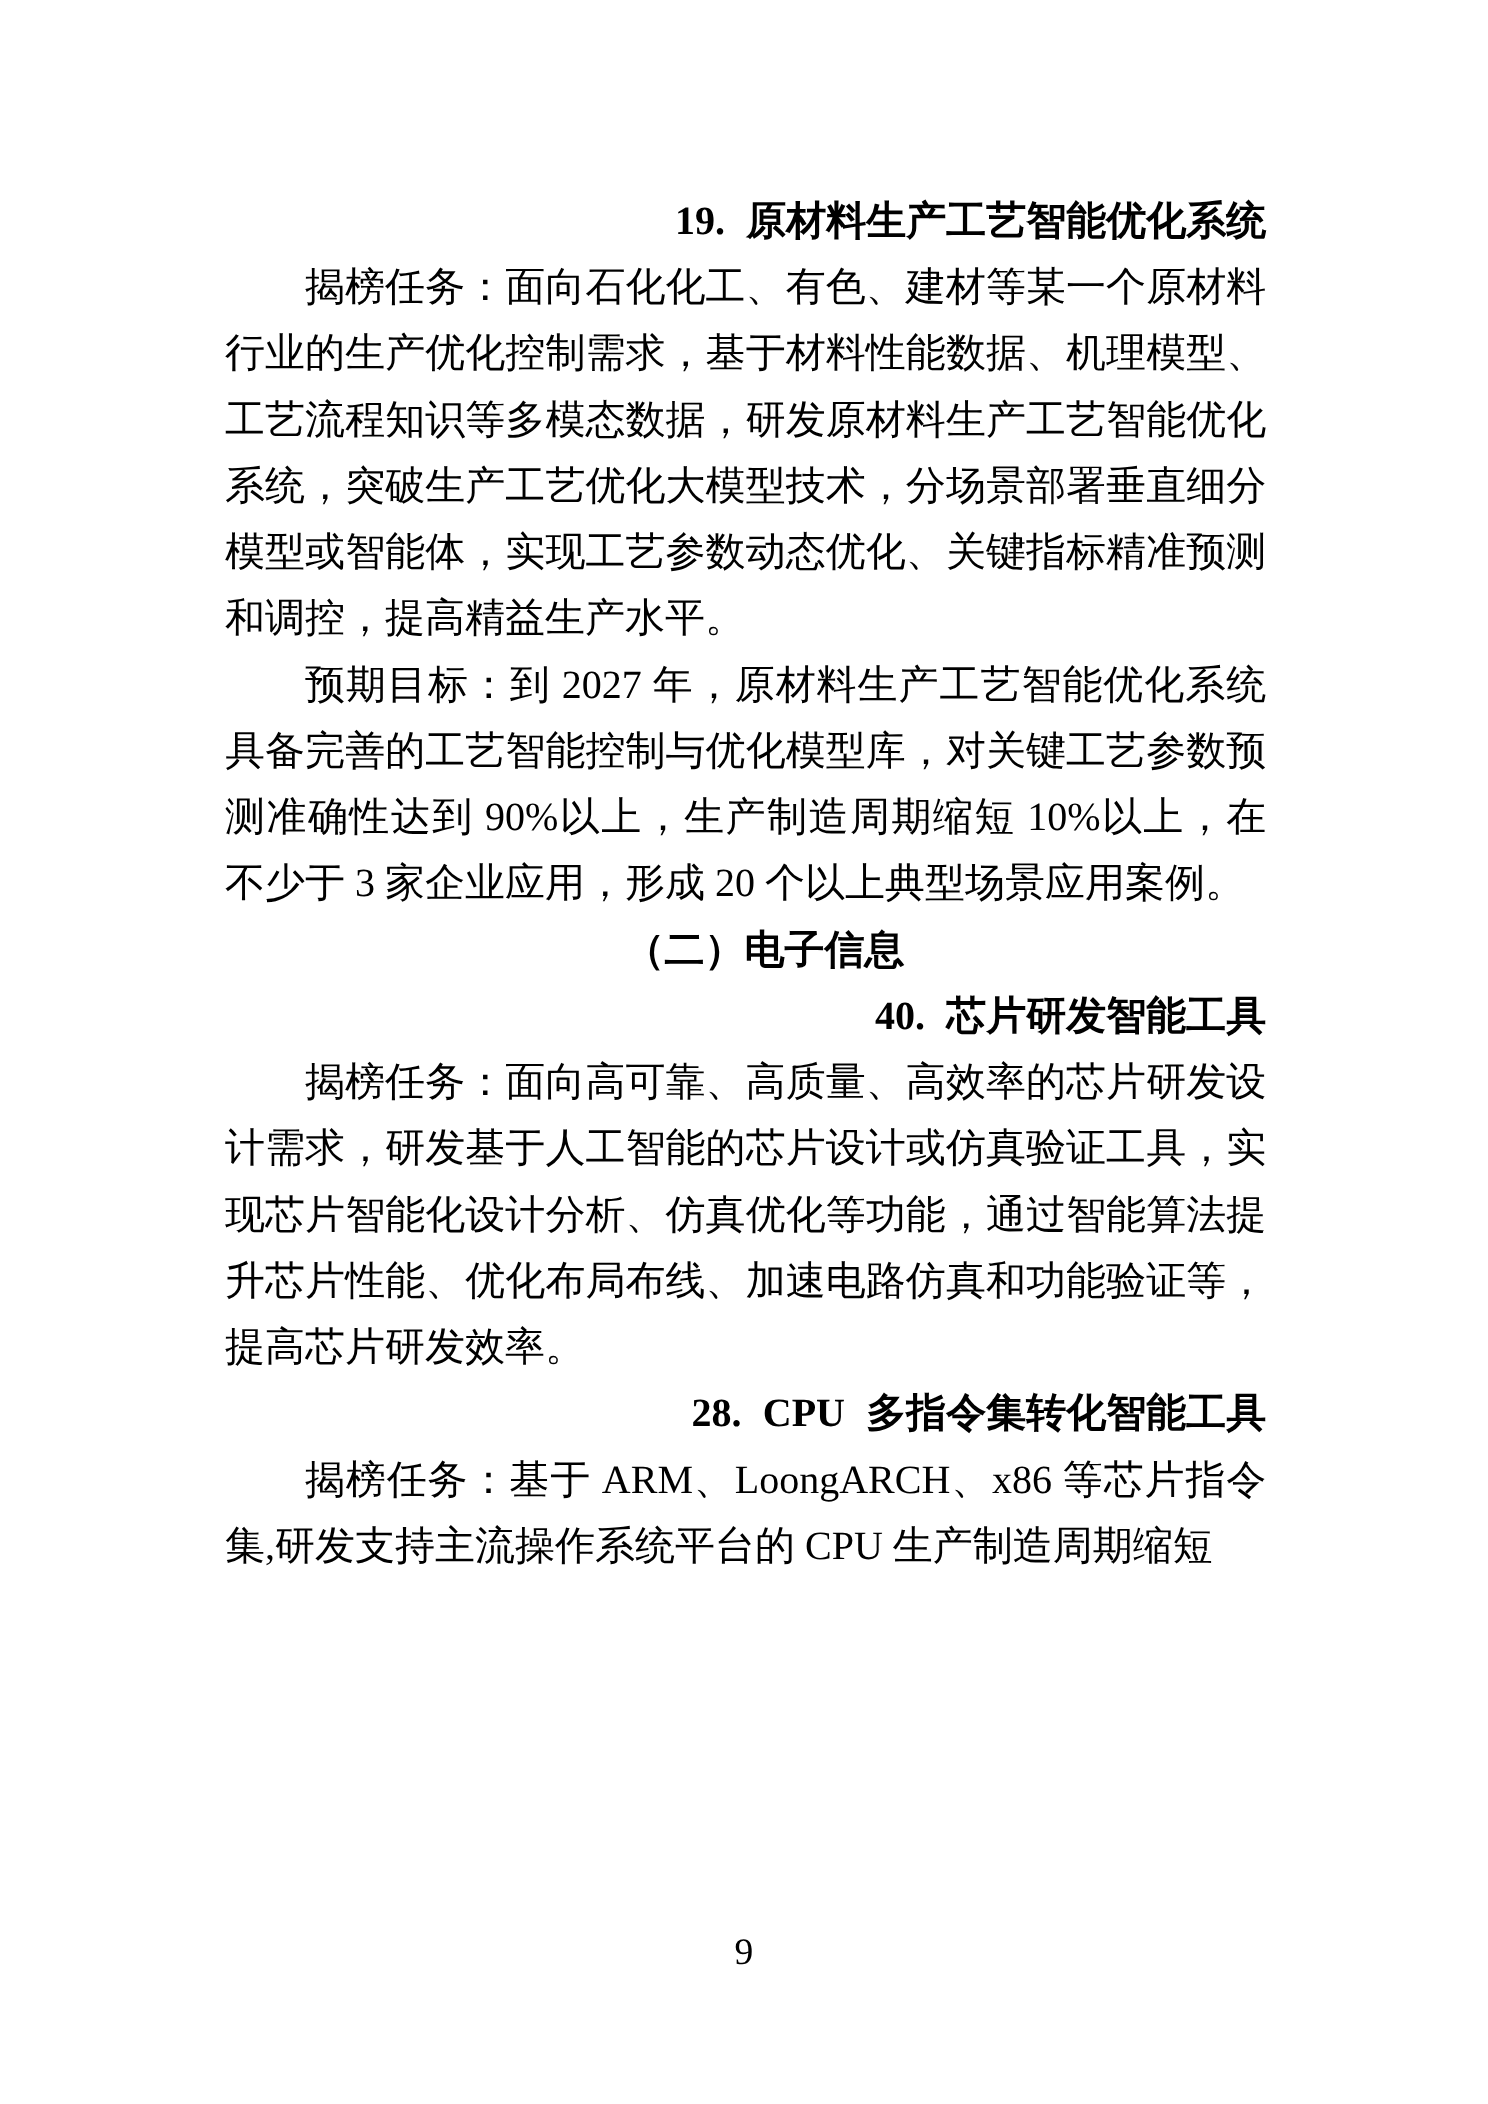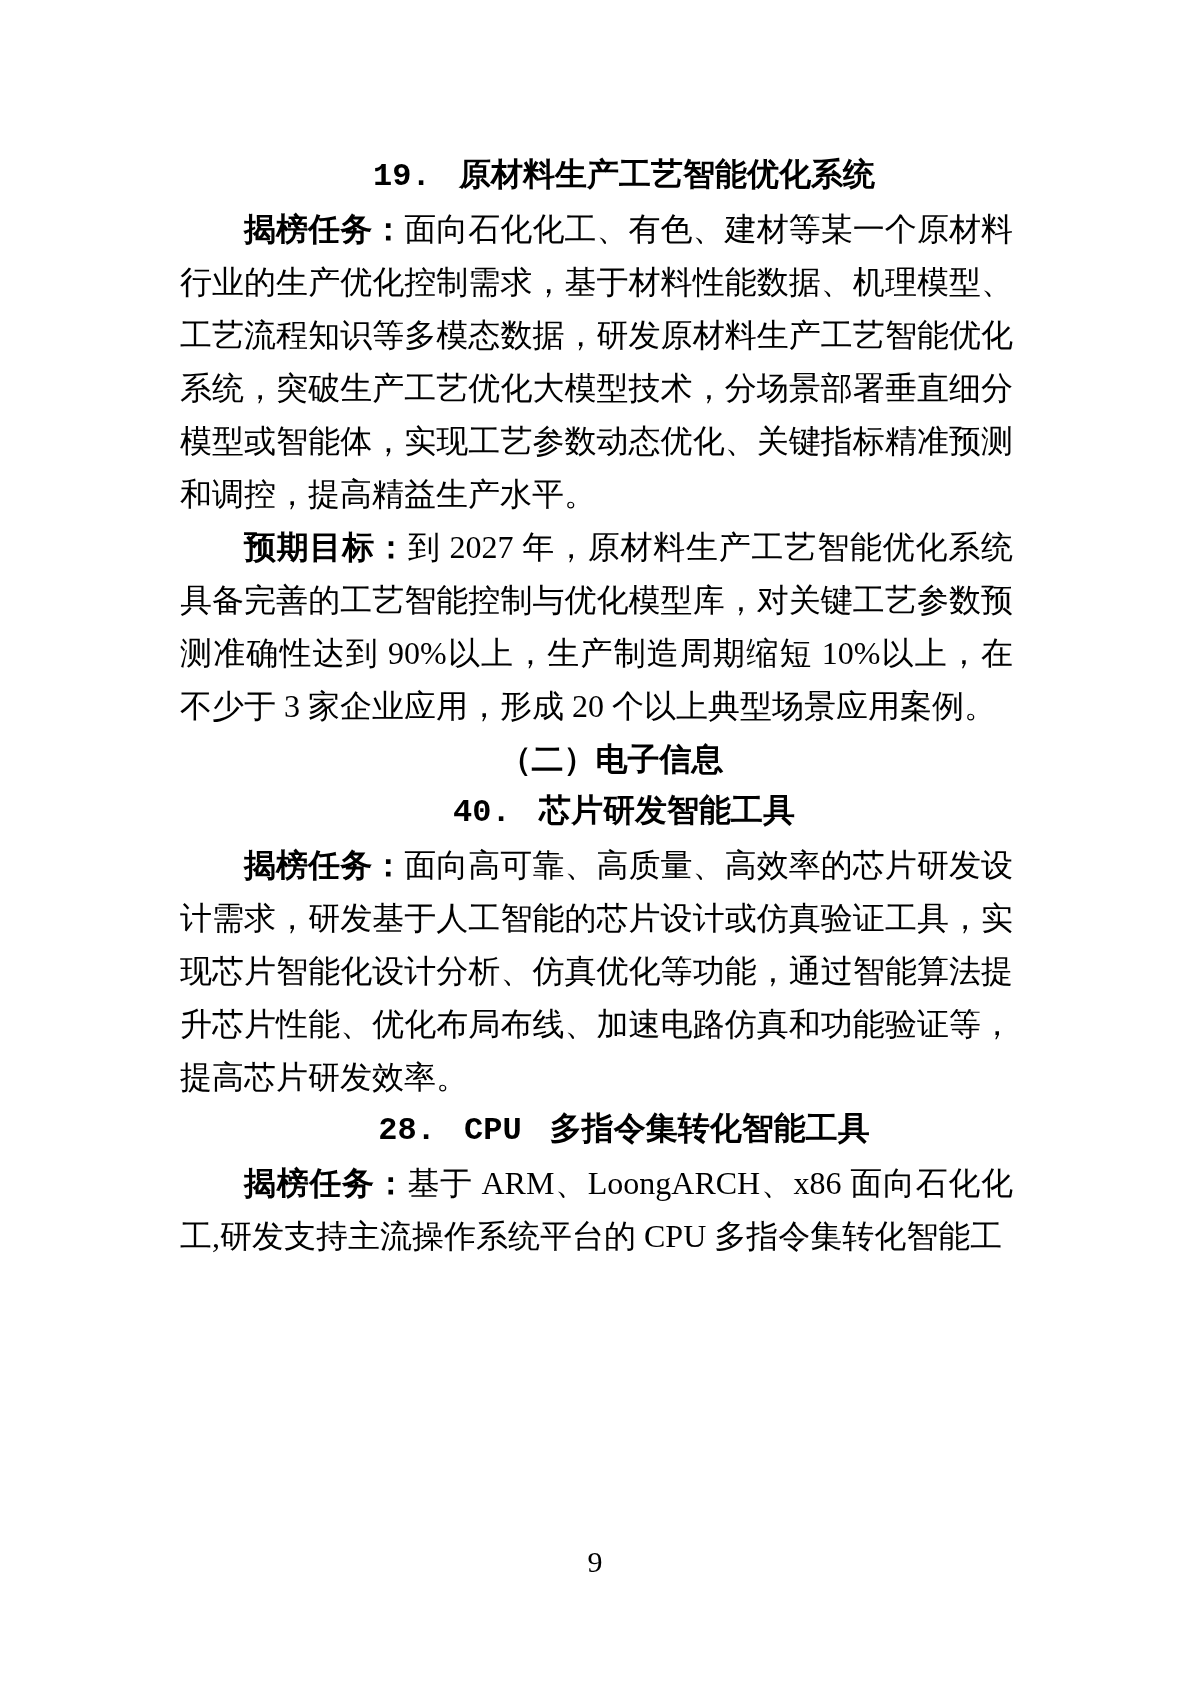--- a/index.html
+++ b/index.html
@@ -30,30 +30,29 @@
     margin: 0;
     padding: 0;
   }
   p.body-para {
     text-indent: 64px;
   }
   p.h-num {
     font-weight: bold;
     text-indent: 55px;
     word-spacing: 9px;
-    text-align: center;
-    font-family: Liberation Mono, monospace;
+    text-align: right;
   }
   p.h-sub {
     font-weight: bold;
     text-indent: 30px;
     text-align: center;
   }
   .label {
-    font-weight: bold;
+    font-weight: normal;
   }
   .page-num {
     position: absolute;
     top: 1544px;
     left: 0;
     width: 1190px;
     text-align: center;
     font-size: 30px;
     line-height: 36px;
   }
@@ -63,16 +62,16 @@
 
 <div class="page">
   <div class="content">
       <p class="h-num">19. 原材料生产工艺智能优化系统</p>
       <p class="body-para"><span class="label">揭榜任务：</span><span>面向石化化工、有色、建材等某一个原材料行业的生产优化控制需求，基于材料性能数据、机理模型、工艺流程知识等多模态数据，研发原材料生产工艺智能优化系统，突破生产工艺优化大模型技术，分场景部署垂直细分模型或智能体，实现工艺参数动态优化、关键指标精准预测和调控，提高精益生产水平。</span></p>
       <p class="body-para"><span class="label">预期目标：</span><span>到 2027 年，原材料生产工艺智能优化系统具备完善的工艺智能控制与优化模型库，对关键工艺参数预测准确性达到 90%以上，生产制造周期缩短 10%以上，在不少于 3 家企业应用，形成 20 个以上典型场景应用案例。</span></p>
       <p class="h-sub">（二）电子信息</p>
       <p class="h-num">40. 芯片研发智能工具</p>
       <p class="body-para"><span class="label">揭榜任务：</span><span>面向高可靠、高质量、高效率的芯片研发设计需求，研发基于人工智能的芯片设计或仿真验证工具，实现芯片智能化设计分析、仿真优化等功能，通过智能算法提升芯片性能、优化布局布线、加速电路仿真和功能验证等，提高芯片研发效率。</span></p>
       <p class="h-num">28. CPU 多指令集转化智能工具</p>
-      <p class="body-para"><span class="label">揭榜任务：</span><span>基于 ARM、LoongARCH、x86 面向石化化工,研发支持主流操作系统平台的 CPU 多指令集转化智能工</span></p>
+      <p class="body-para"><span class="label">揭榜任务：</span><span>基于 ARM、LoongARCH、x86 等芯片指令集,研发支持主流操作系统平台的 CPU 生产制造周期缩短</span></p>
     </div>
   <div class="page-num">9</div>
 </div>
 
 </body></html>

